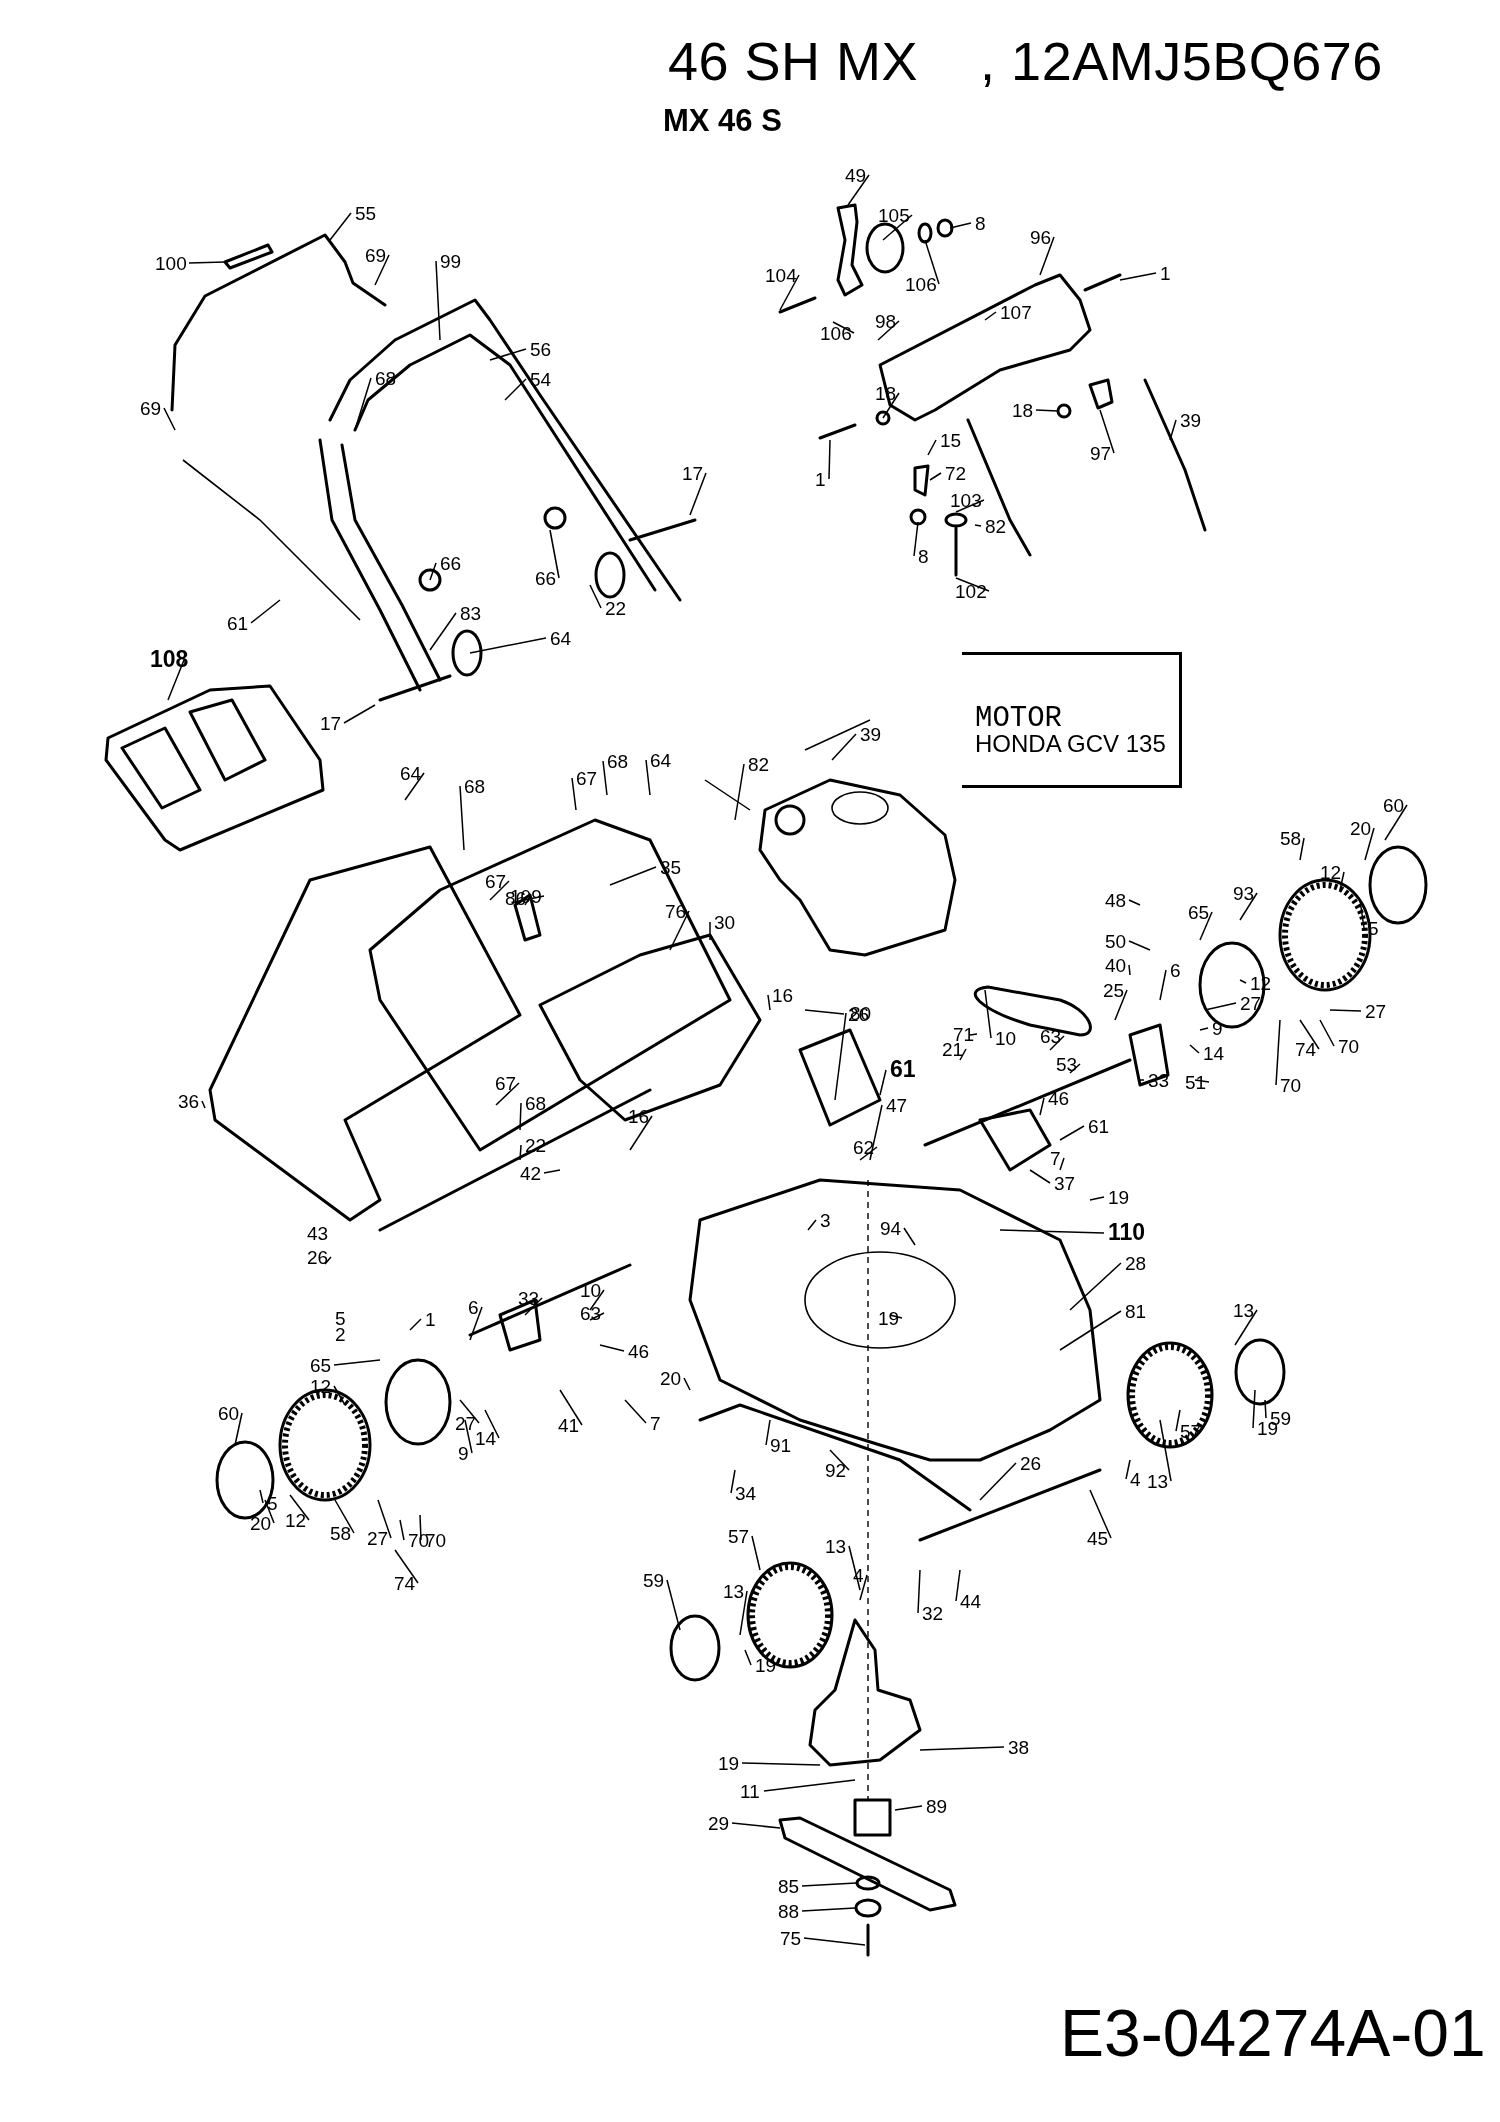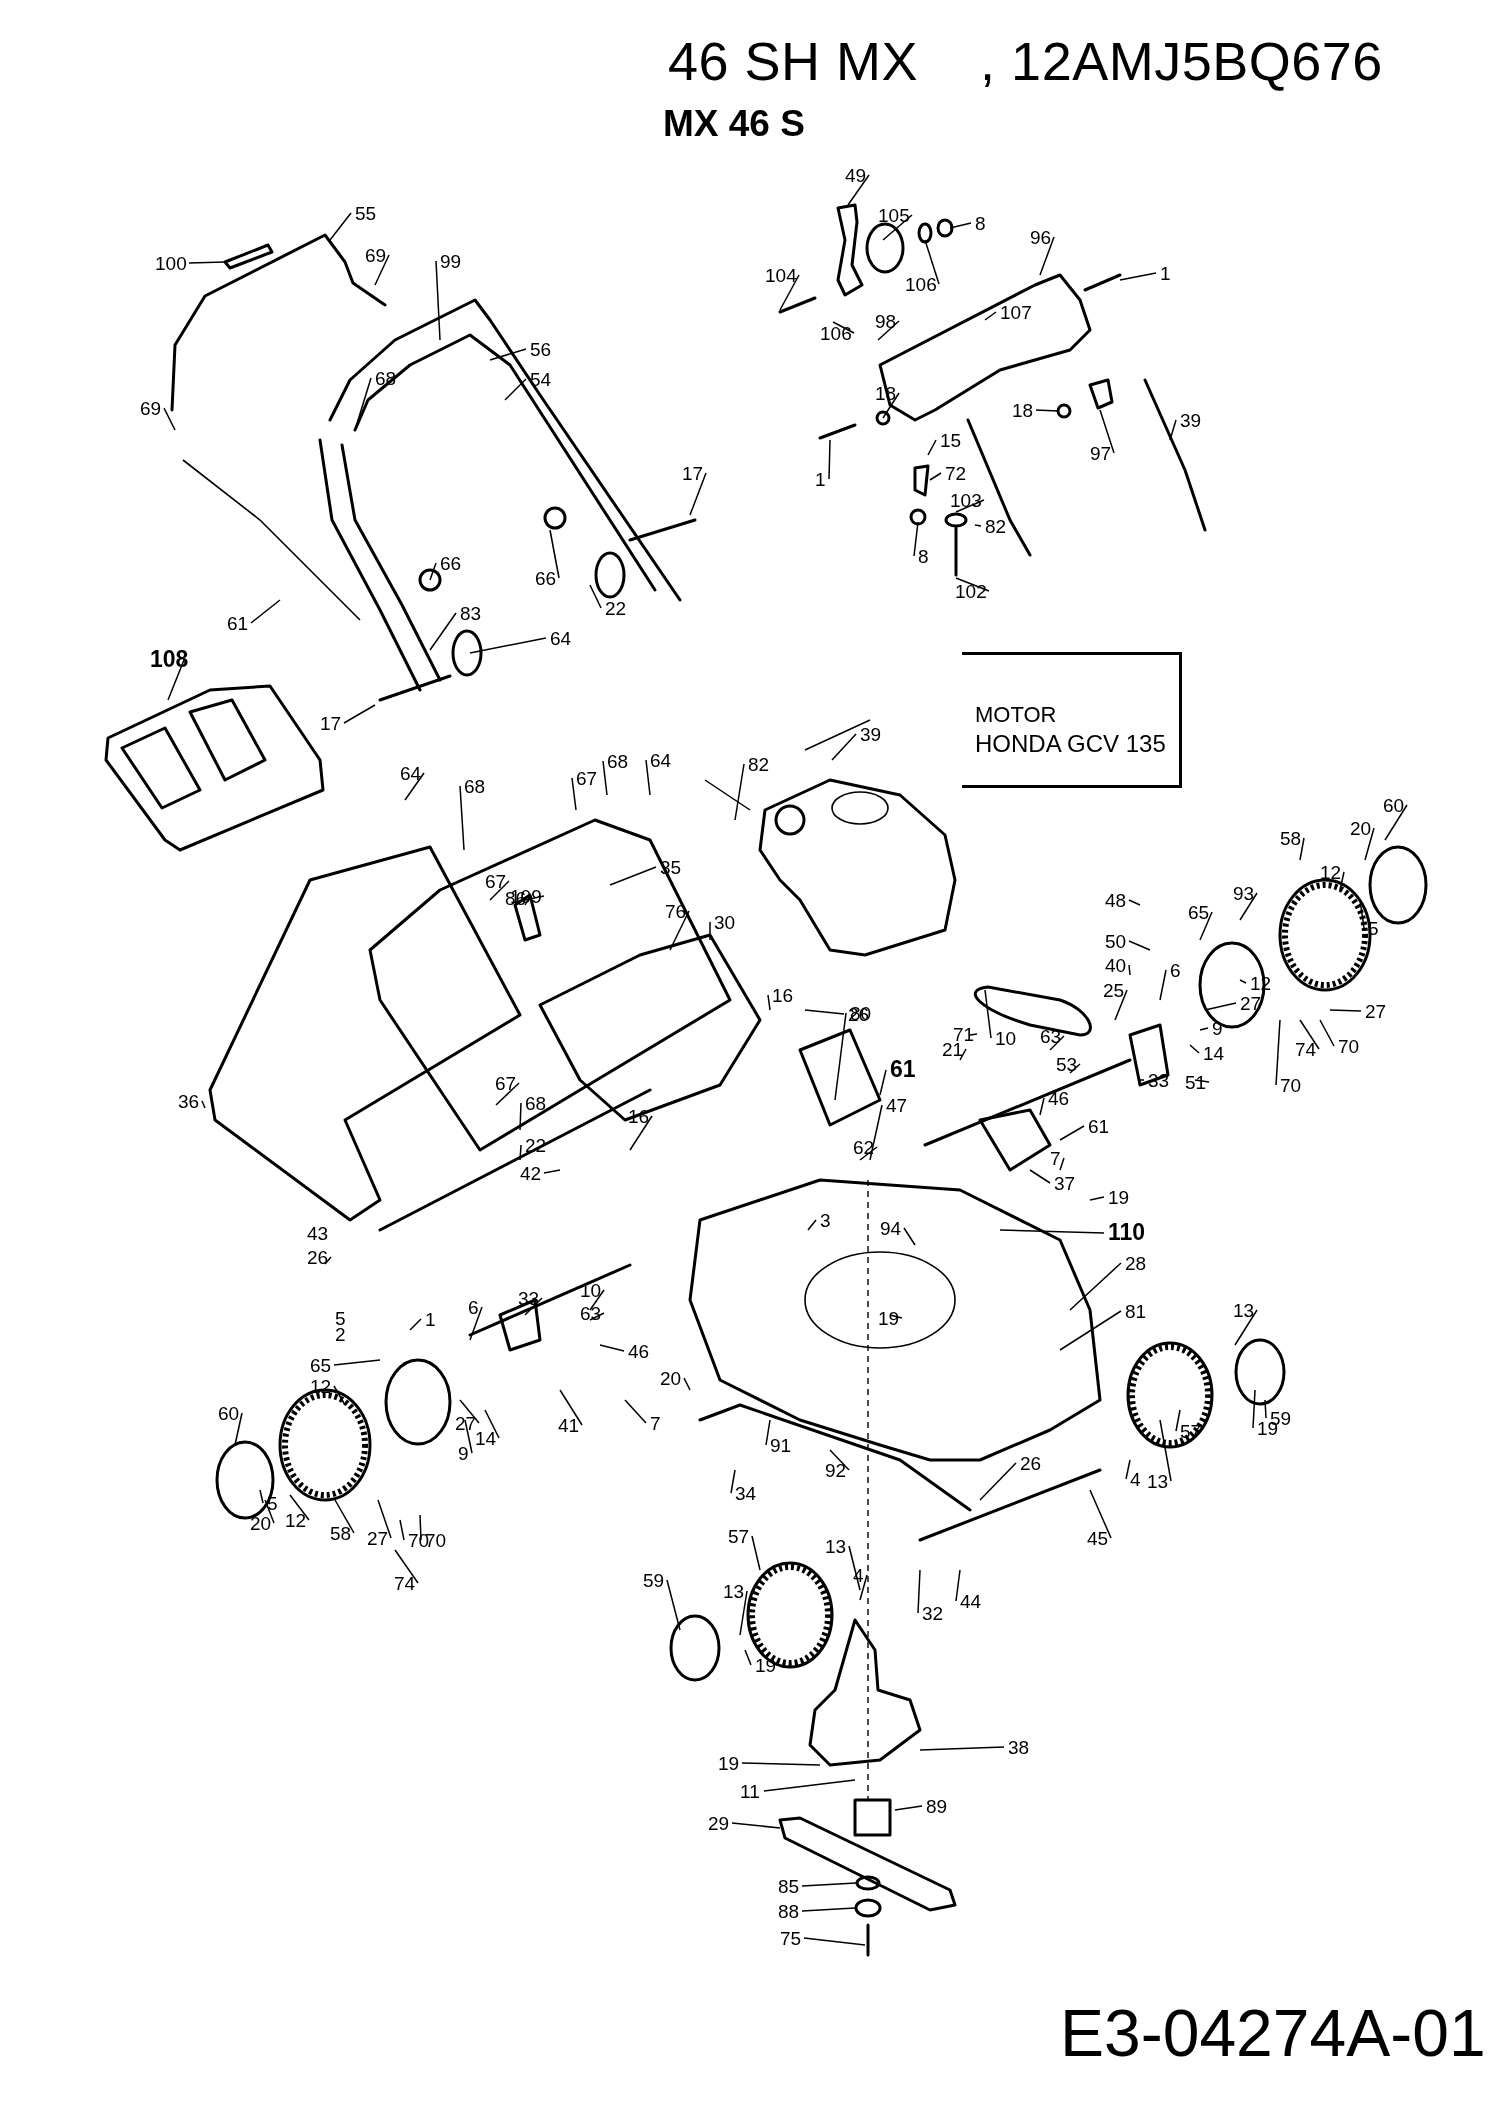--- a/index.html
+++ b/index.html
@@ -1,20 +1,20 @@
 <!DOCTYPE html>
 <html><head>
 <meta charset="utf-8">
 <style>
   html, body { margin:0; padding:0; background:#ffffff; }
   body { width:1500px; height:2122px; position:relative; overflow:hidden; font-family:"Liberation Sans", sans-serif; color:#000; }
   #title { position:absolute; left:668px; top:30px; font-size:54px; letter-spacing:0.5px; white-space:pre; }
-  #subtitle { position:absolute; left:663px; top:103px; font-size:37px; font-weight:bold; }
+  #subtitle { position:absolute; left:663px; top:103px; font-size:31px; font-weight:bold; }
   #motor-box { position:absolute; left:962px; top:652px; width:220px; height:136px; border-top:3px solid #000; border-right:3px solid #000; border-bottom:3px solid #000; box-sizing:border-box; }
-  #motor-l1 { position:absolute; left:975px; top:702px; font-size:22px; }
+  #motor-l1 { position:absolute; left:975px; top:702px; font-size:29px;font-family:Liberation Mono, monospace; }
   #motor-l2 { position:absolute; left:975px; top:730px; font-size:24px; }
   #doc-code { position:absolute; left:1060px; top:1995px; font-size:66px; }
   svg#diagram { position:absolute; left:0; top:0; }
   .lbl { font-family:"Liberation Sans", sans-serif; font-size:19px; fill:#000; }
   .lbl.big { font-size:23px; font-weight:bold; }
   .part { fill:none; stroke:#000; stroke-width:3; stroke-linejoin:round; stroke-linecap:round; }
   .thin { fill:none; stroke:#000; stroke-width:1.6; }
   .dash { fill:none; stroke:#000; stroke-width:1.4; stroke-dasharray:6 5; }
   .leader { stroke:#000; stroke-width:1.5; fill:none; }
   .wheel { fill:#fff; stroke:#000; stroke-width:3; }

